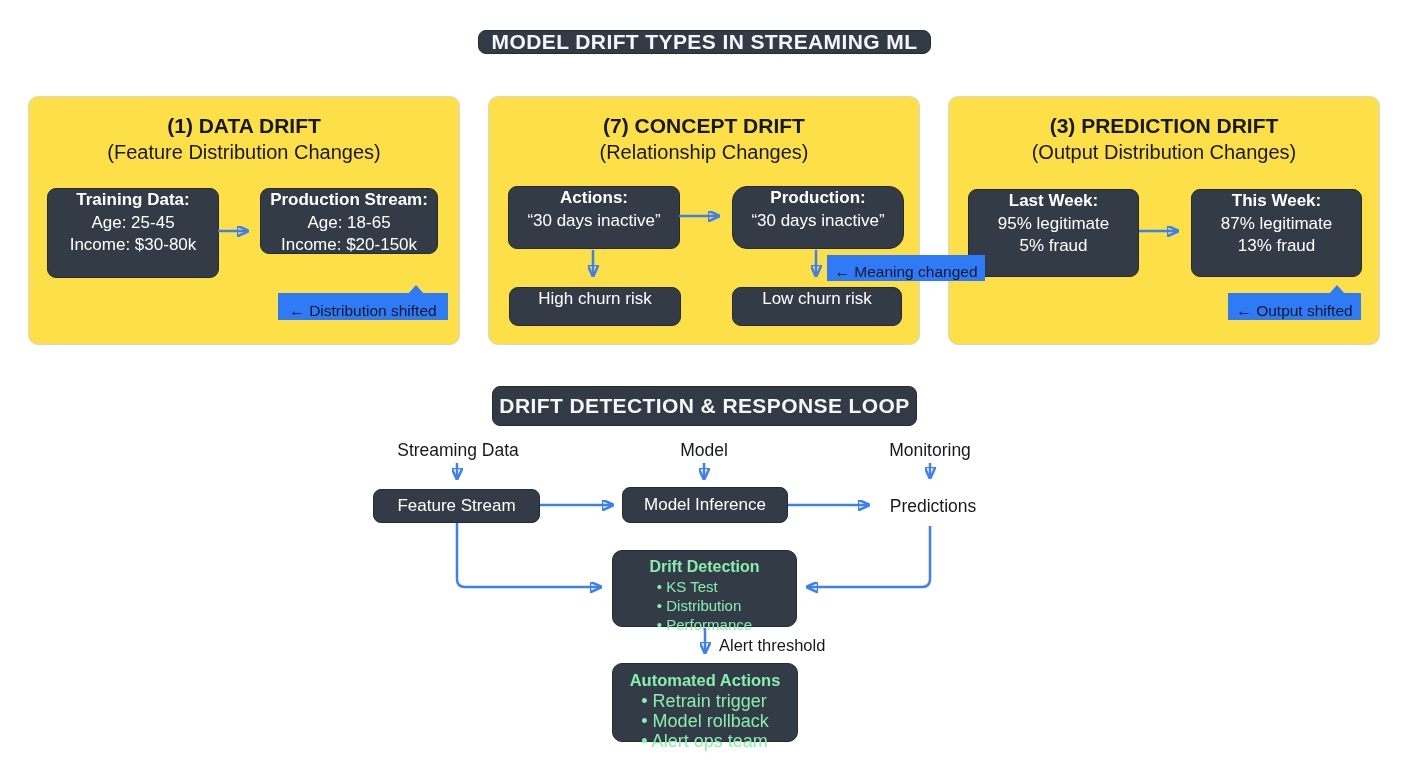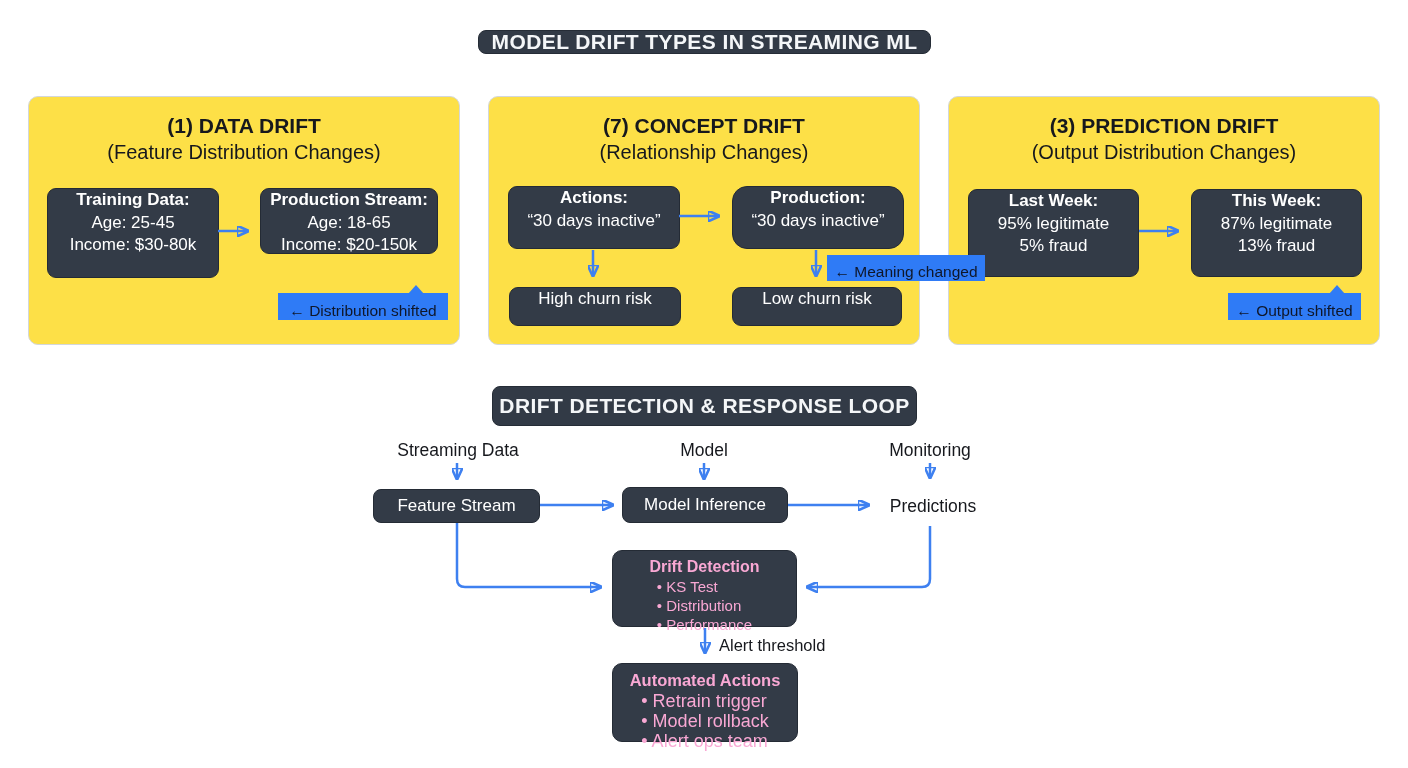--- a/index.html
+++ b/index.html
@@ -50,21 +50,21 @@
   #lbl-model{left:654px;top:440px;width:100px;}
   #lbl-monitoring{left:880px;top:440px;width:100px;}
 
   .flow-box{position:absolute;background:#333b47;border:1.5px solid #242b35;color:#ffffff;
     border-radius:8px;display:flex;align-items:center;justify-content:center;font-size:17px;
     box-sizing:border-box;z-index:2;}
   #fs-box{left:373px;top:489px;width:167px;height:34px;}
   #mi-box{left:622px;top:487px;width:166px;height:36px;}
   #predictions{left:886px;top:496px;width:94px;text-align:center;font-size:17.5px;color:#16181d;position:absolute;z-index:2;}
 
-  .list-box{position:absolute;background:#333b47;border:1.5px solid #242b35;color:#f9a8d4;
+  .list-box{position:absolute;background:#333b47;border:1.5px solid #242b35;color:#86efac;
     border-radius:10px;box-sizing:border-box;text-align:center;z-index:2;padding-top:7px;}
   #drift-box{left:612px;top:550px;width:185px;height:77px;}
   #auto-box{left:612px;top:663px;width:186px;height:79px;}
   .list-box .lt{font-weight:bold;font-size:16px;margin-bottom:1px;}
   .list-box .items{display:table;margin:0 auto;text-align:left;font-size:15px;line-height:19px;}
   #auto-box .items{font-size:18px;line-height:20px;}
   #auto-box .lt{font-size:16.5px;}
 
   #alert-label{position:absolute;left:719px;top:636px;font-size:16.5px;color:#16181d;z-index:2;}
 

